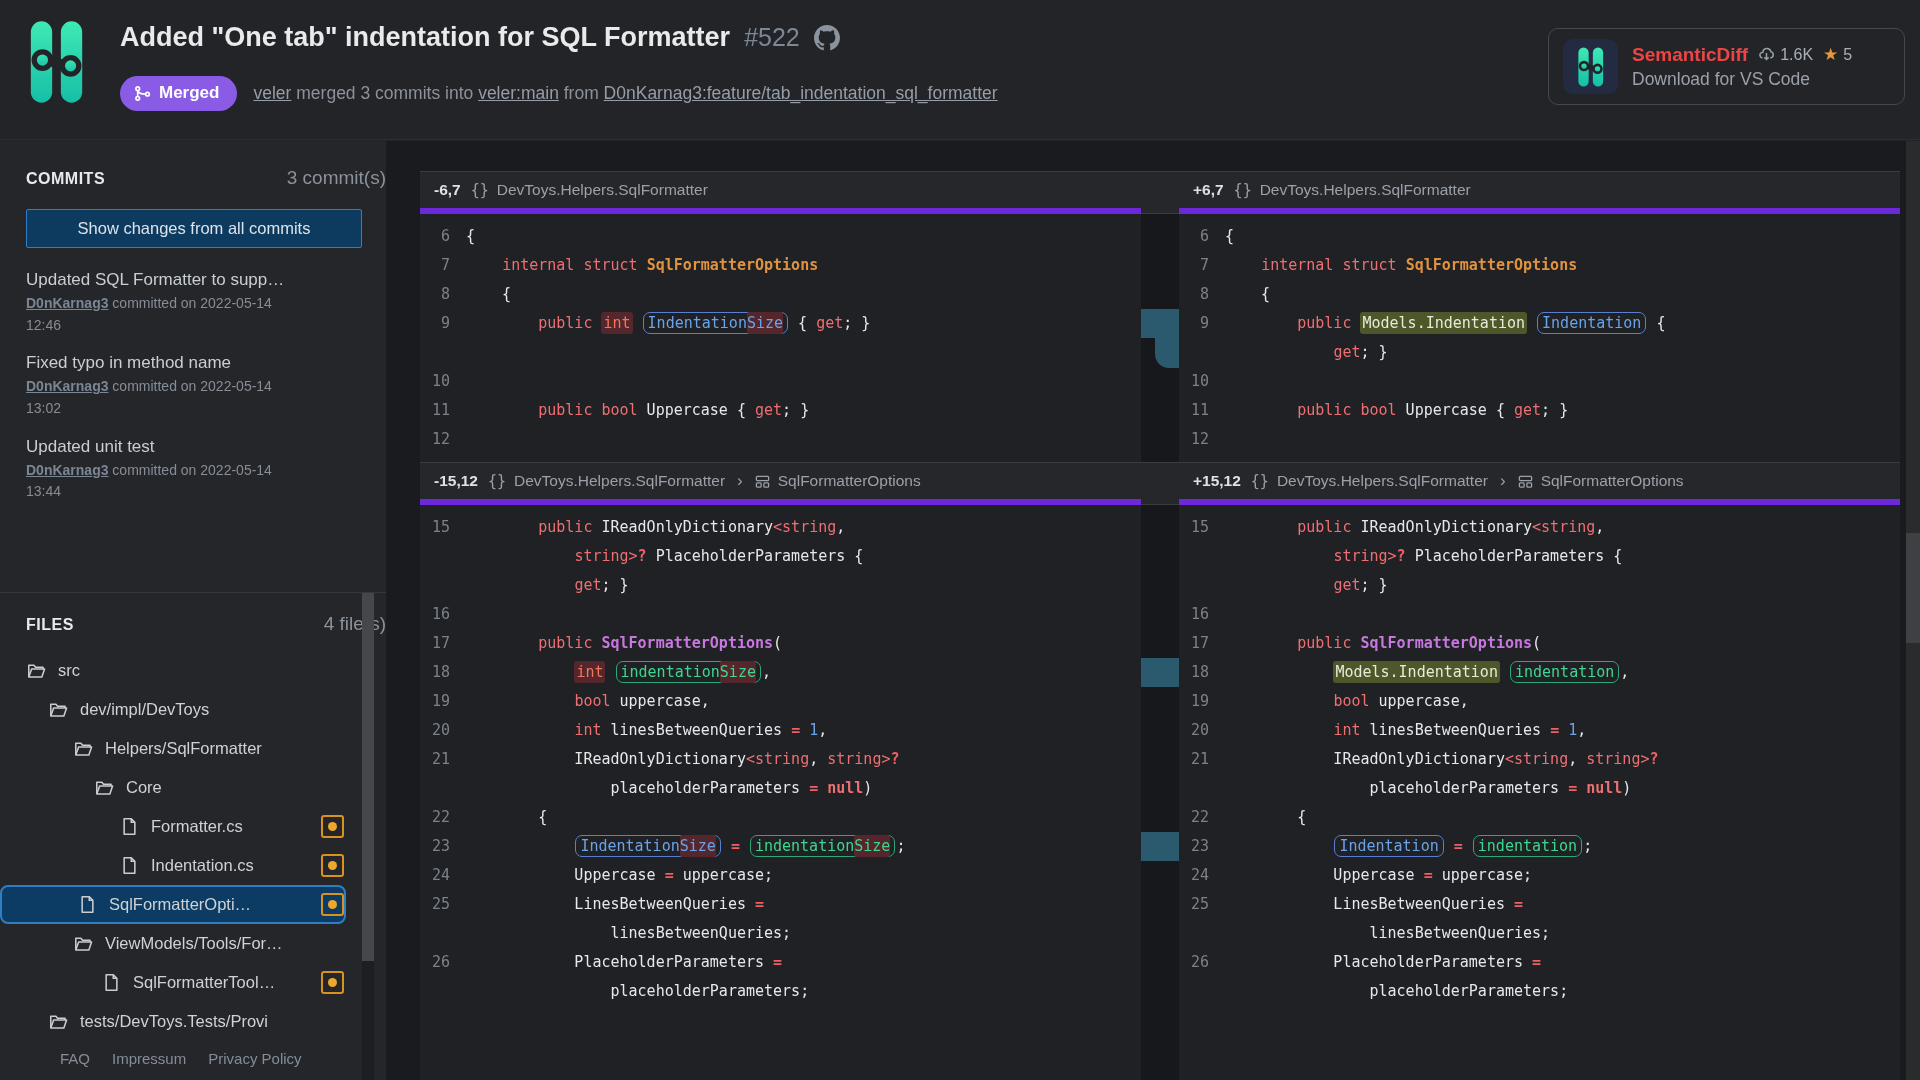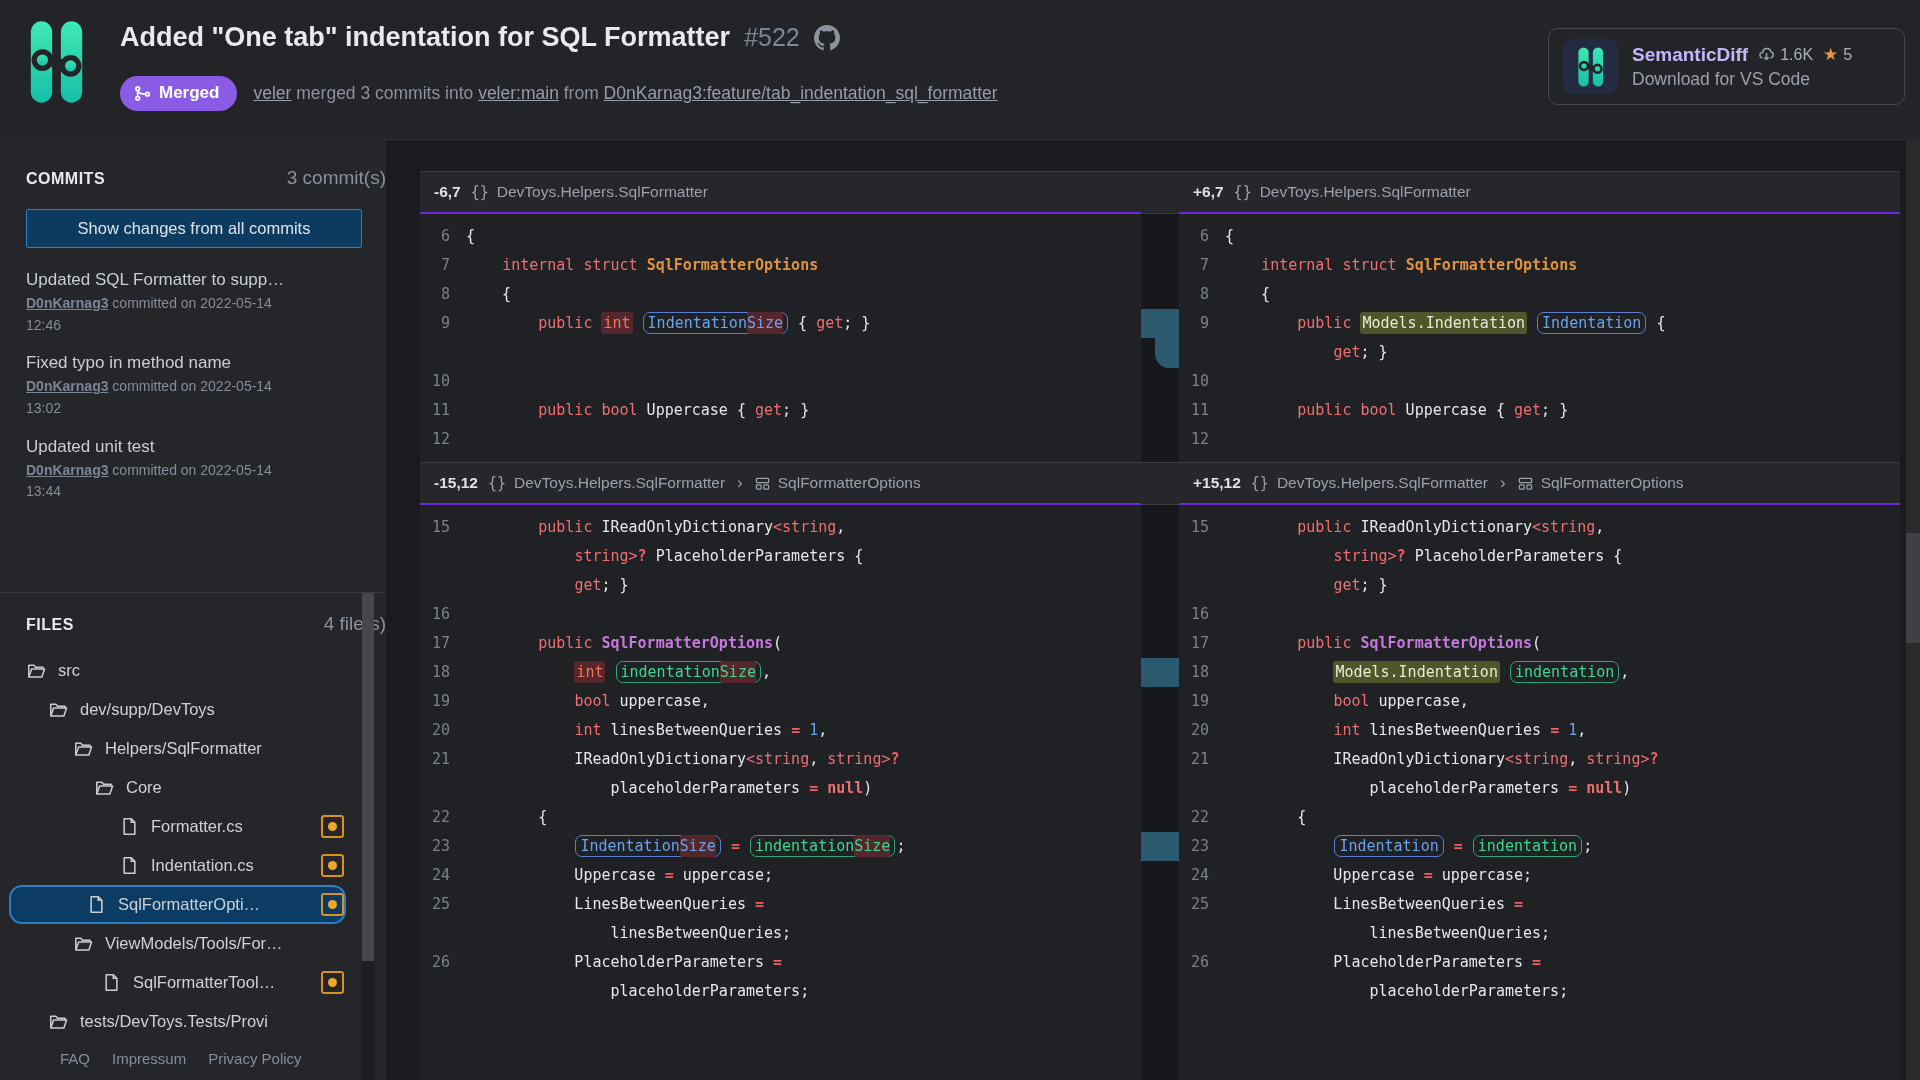--- a/index.html
+++ b/index.html
@@ -23,21 +23,21 @@
 
   
   .vs-card { position:absolute; left:1548px; top:28px; width:357px; height:77px;
              border:1px solid #46484b; border-radius:10px; display:flex; align-items:center;
              padding:0 14px; gap:14px; cursor:pointer; }
   .vs-tile { width:55px; height:55px; background:#222b42; border-radius:10px;
              display:flex; align-items:center; justify-content:center; }
   .vs-tile svg { width:30px; height:42px; }
   .vs-texts { display:flex; flex-direction:column; gap:3px; }
   .vs-line1 { display:flex; align-items:center; gap:10px; }
-  .vs-name { font-size:19px; font-weight:bold; color:#c4b5fd; }
+  .vs-name { font-size:19px; font-weight:bold; color:#ef4444; }
   .vs-stats { display:flex; align-items:center; gap:5px; font-size:16px; color:#aab0b8; }
   .vs-stats svg { width:17px; height:17px; stroke:#9aa0a8; fill:none; stroke-width:1.4; }
   .star { color:#e8983a; font-size:17px; }
   .vs-sub { font-size:17.5px; color:#9aa1aa; }
 
   
   .sidebar { position:absolute; left:0; top:141px; width:386px; height:939px; background:#242629; }
   .side-section-head { display:flex; align-items:baseline; gap:14px; padding:26px 0 0 26px;justify-content:space-between; }
   .side-title { font-size:16px; font-weight:bold; letter-spacing:.5px; color:#e8eaec; }
   .side-count { font-size:19px; color:#8b929b; }
@@ -48,39 +48,39 @@
   .commit { margin-bottom:17px; cursor:pointer; }
   .commit-title { font-size:17px; color:#c9ced4; white-space:nowrap; overflow:hidden; }
   .commit-meta { font-size:14px; color:#868d97; line-height:1.55; margin-top:3px; width:270px; }
   .commit-meta a { color:#7b8695; font-weight:bold; text-decoration:underline; }
 
   .files-section { position:absolute; left:0; top:451px; width:386px; bottom:0;
                    border-top:1px solid #35373b; overflow:hidden; }
   .file-tree { margin-top:16px; }
   .tree-row { display:flex; align-items:center; height:39px; margin:0 40px 0 0;
               font-size:16.5px; color:#ced2d6; cursor:pointer; border:2px solid transparent; }
-  .tree-row.selected { background:#0c3c63; border:2px solid #2d7ec5; border-radius:13px; margin-left:9px; }
+  .tree-row.selected { background:#0c3c63; border:2px solid #2d7ec5; border-radius:8px; margin-left:0; }
   .tree-row svg { width:19px; height:19px; stroke:#c9cdd2; fill:none; stroke-width:1.3; flex:none; margin-right:12px; }
   .tree-label { white-space:nowrap; overflow:hidden; flex:1; }
   .mod-badge { flex:none; width:23px; height:23px; border:2px solid #d9921f; border-radius:3px;
                display:flex; align-items:center; justify-content:center; margin-left:8px; }
   .mod-badge i { width:9px; height:9px; border-radius:50%; background:#eda72f; }
   .side-footer { position:absolute; left:60px; bottom:13px; display:flex; gap:22px; }
   .side-footer a { font-size:15px; color:#858d99; text-decoration:none; cursor:pointer; }
 
   .side-scrollbar { position:absolute; left:362px; top:452px; width:12px; bottom:0; background:#1d1e21; }
   .side-scroll-thumb { position:absolute; left:0; top:0; width:12px; height:368px; background:#45474b; }
 
   
   .main { position:absolute; left:386px; top:141px; width:1534px; height:939px; background:#1a1b1e; }
   .diff-wrap { display:flex; margin:30px 20px 0 34px; height:909px; }
   .pane { width:721px; background:#1f2124; display:flex; flex-direction:column; }
   .gutter { width:38px; background:#17181b; position:relative; }
 
-  .hunk-header { height:43px; background:#26272b; border-top:1px solid #3b3c3f; border-bottom:2px solid #6d28d9;
+  .hunk-header { height:43px; background:#26272b; border-top:1px solid #3b3c3f; border-bottom:6px solid #6d28d9;
                  display:flex; align-items:center; gap:10px; padding:0 14px; flex:none; }
   .hunk-range { font-size:15.5px; font-weight:bold; color:#dfe2e5; }
   .crumb { display:flex; align-items:center; gap:8px; font-size:15.5px; color:#9aa1a9; }
   .crumb-sep { color:#9aa1a9; font-size:17px; margin:0 2px; }
   .ns-icon { font-family:"DejaVu Sans Mono",monospace; color:#9aa1a9; font-size:15px; }
   .struct-icon { width:15px; height:15px; stroke:#9aa1a9; fill:none; stroke-width:1.4; }
 
   .hunk-code { padding:8px 0; }
   .code-row { display:flex; height:29px; line-height:29px;
               font-family:"DejaVu Sans Mono",monospace; font-size:15px; }
@@ -218,21 +218,21 @@
             <path d="M1.5 13.5 V3.5 h4.3 l1.4 1.8 h6.3 v1.5" stroke-linejoin="round"></path>
             <path d="M1.5 13.5 L3.9 6.8 h10.9 l-2.3 6.7 Z" stroke-linejoin="round"></path>
           </svg>
           <span class="tree-label">src</span>
         </div>
         <div class="tree-row" style="padding-left: 47px;">
           <svg viewBox="0 0 16 16">
             <path d="M1.5 13.5 V3.5 h4.3 l1.4 1.8 h6.3 v1.5" stroke-linejoin="round"></path>
             <path d="M1.5 13.5 L3.9 6.8 h10.9 l-2.3 6.7 Z" stroke-linejoin="round"></path>
           </svg>
-          <span class="tree-label">dev/supp/DevToys</span>
+          <span class="tree-label">dev/impl/DevToys</span>
         </div>
         <div class="tree-row" style="padding-left: 72px;">
           <svg viewBox="0 0 16 16">
             <path d="M1.5 13.5 V3.5 h4.3 l1.4 1.8 h6.3 v1.5" stroke-linejoin="round"></path>
             <path d="M1.5 13.5 L3.9 6.8 h10.9 l-2.3 6.7 Z" stroke-linejoin="round"></path>
           </svg>
           <span class="tree-label">Helpers/SqlFormatter</span>
         </div>
         <div class="tree-row" style="padding-left: 93px;">
           <svg viewBox="0 0 16 16">

